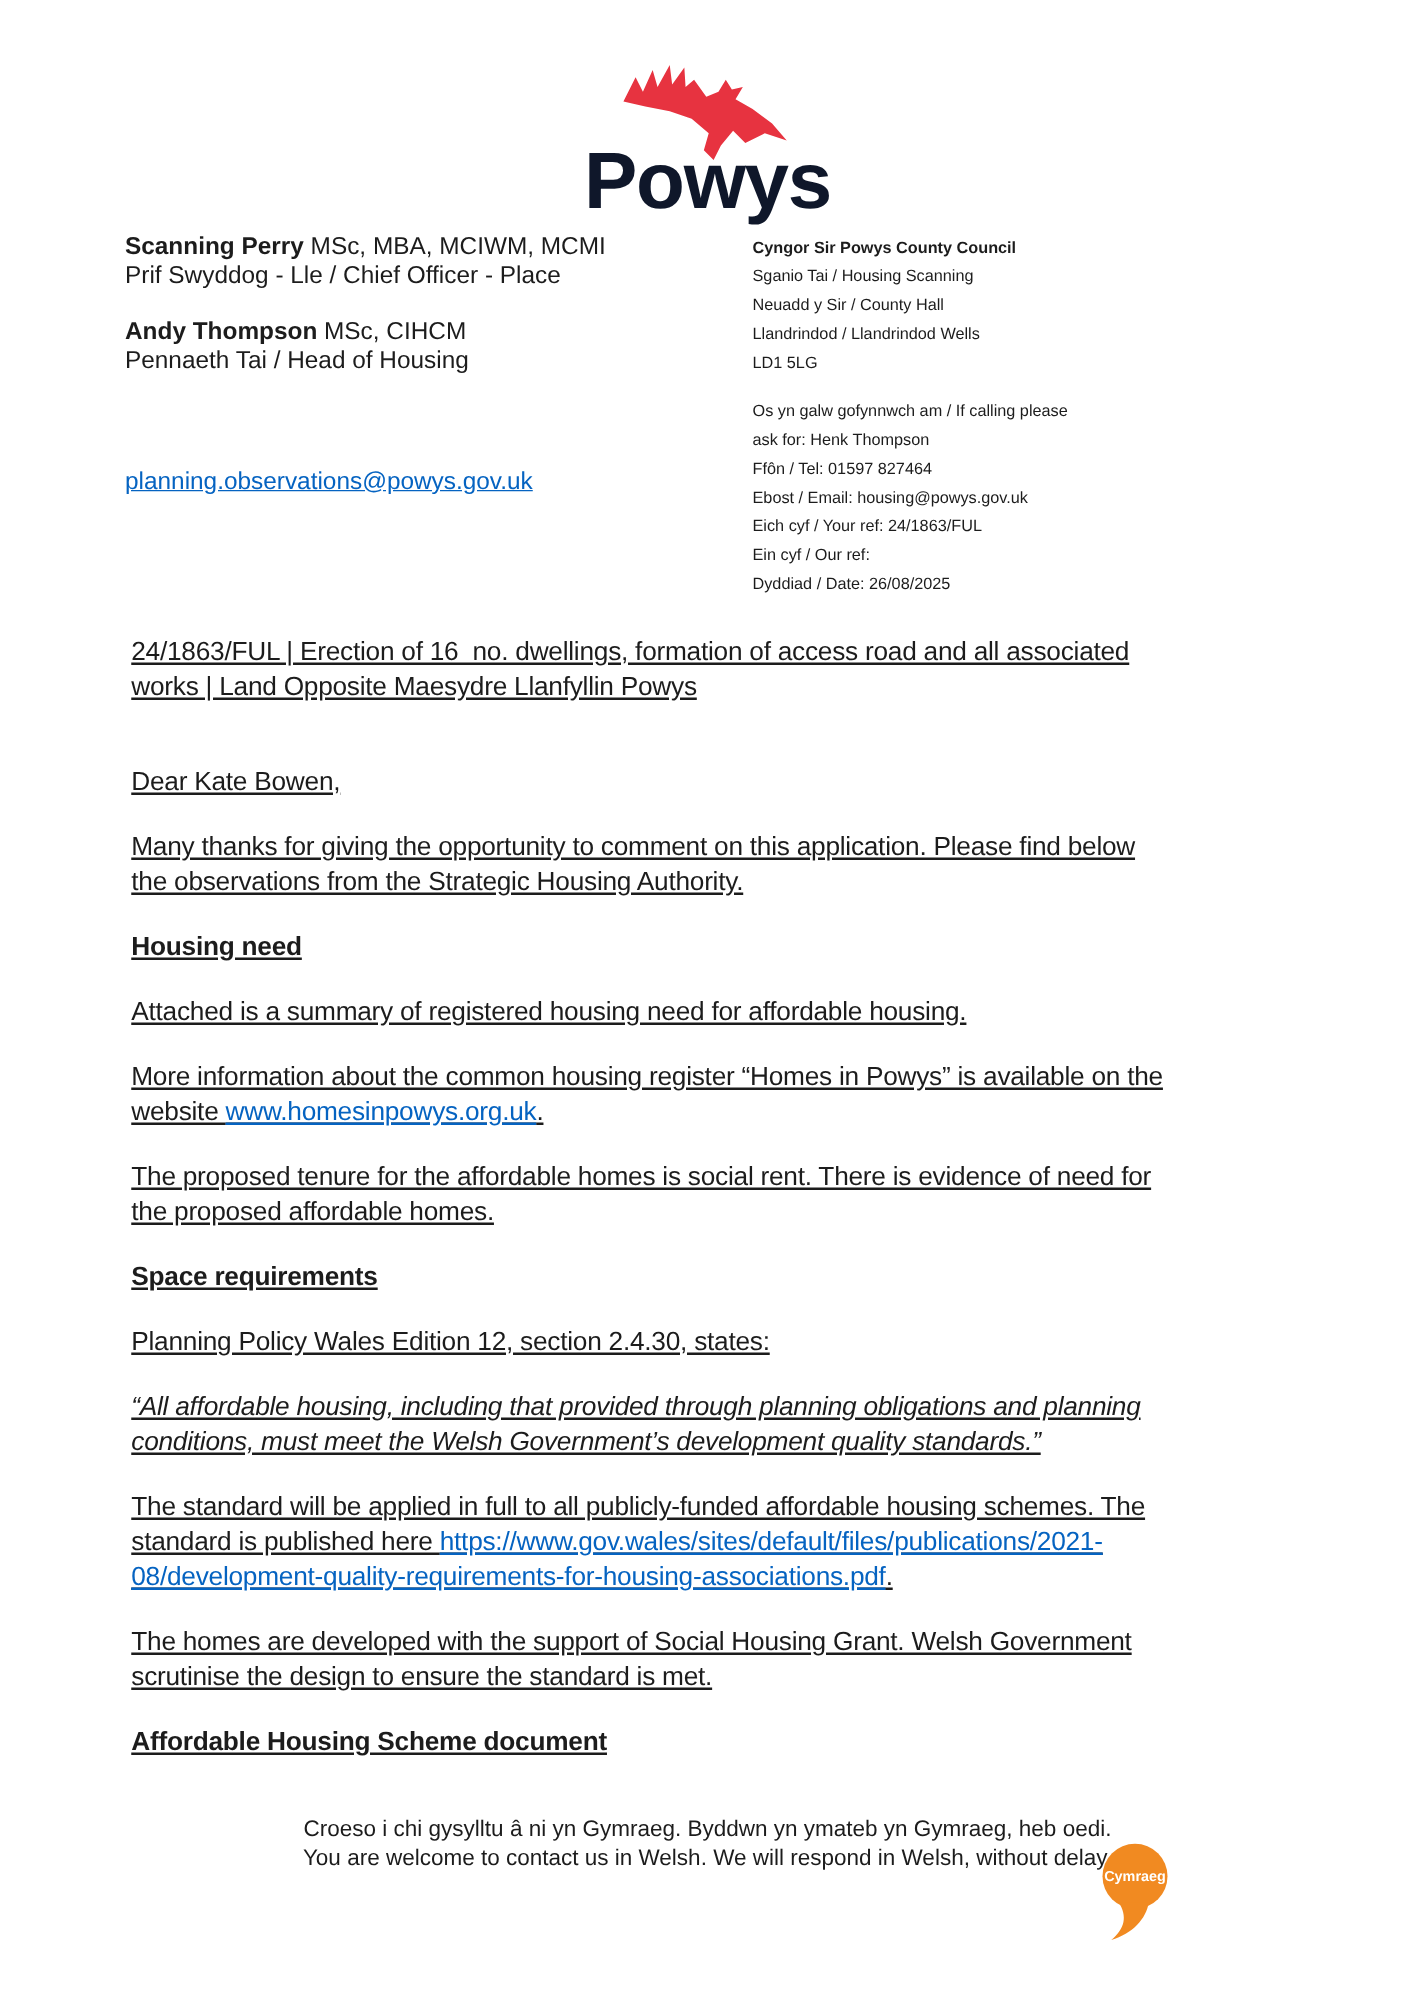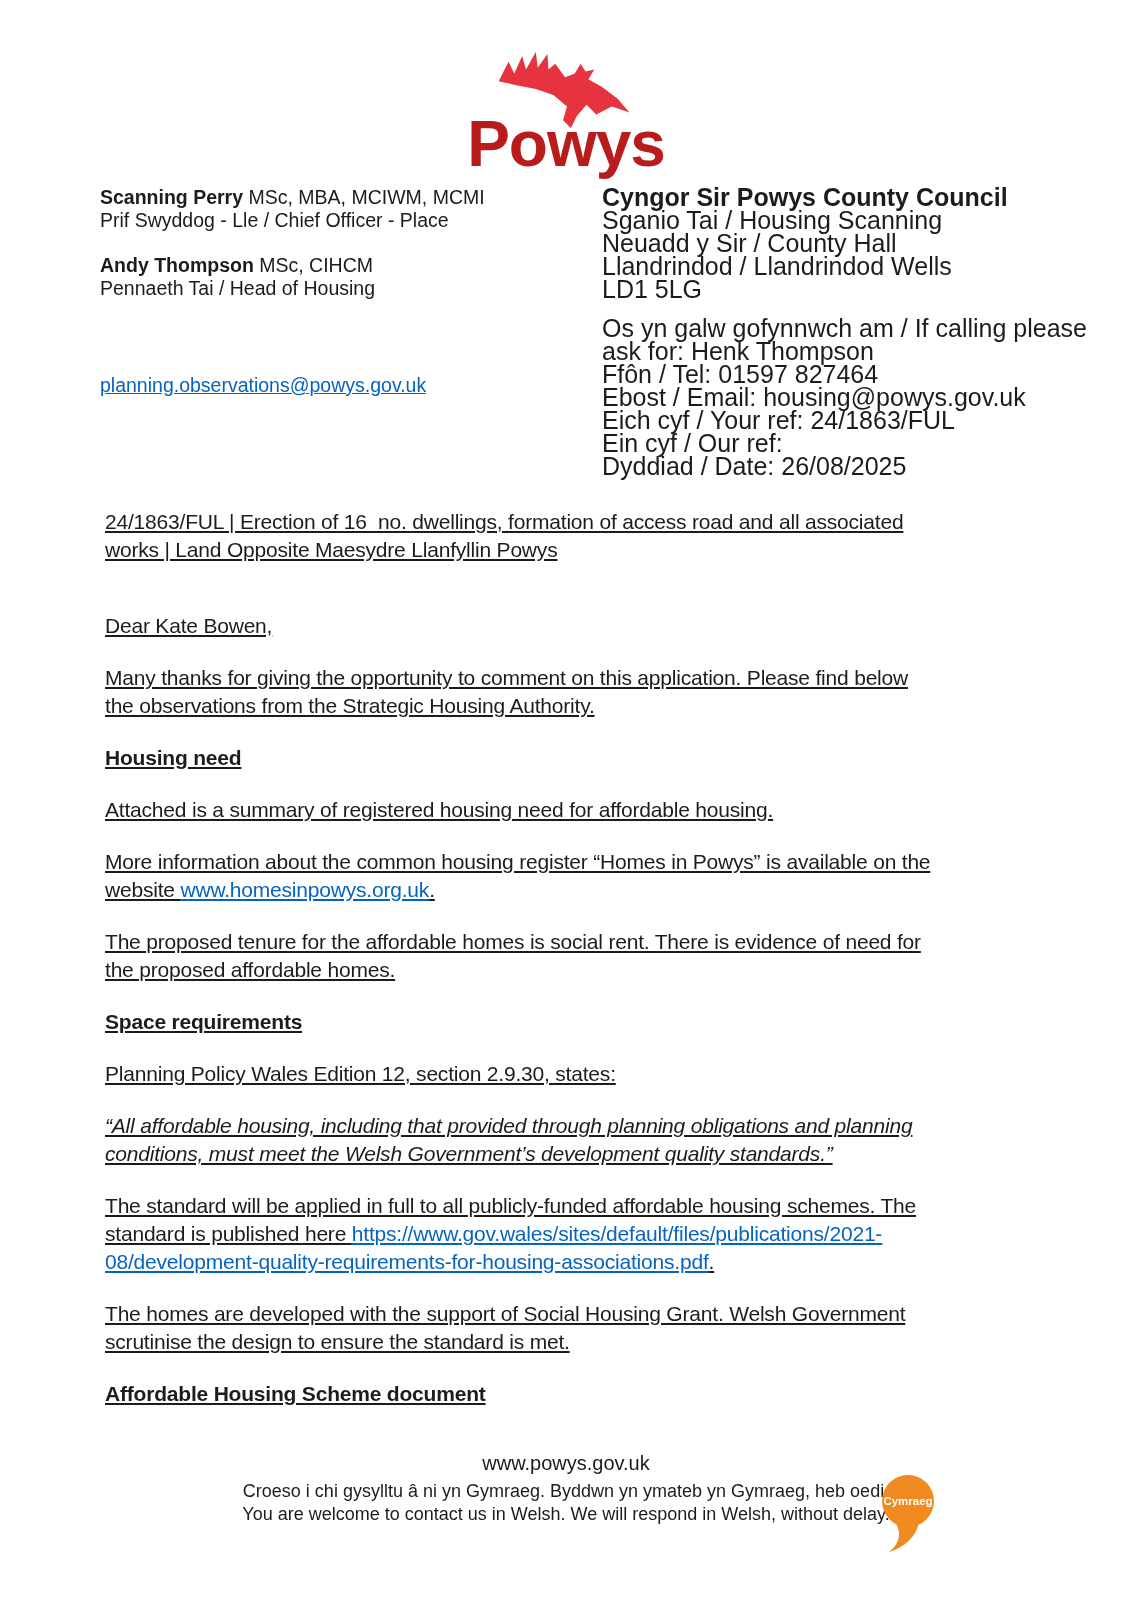--- a/index.html
+++ b/index.html
@@ -10,36 +10,36 @@
     background: #ffffff;
     font-family: "Liberation Sans", sans-serif;
     color: #1c1c1c;
     overflow: hidden;
   }
 
   
   .logo { position: absolute; top: 52px; left: 0; width: 100%; text-align: center; }
   .logo svg.kite { display: block; margin: 0 auto 0 96px; width: 150px; height: 78px; margin-left: auto; margin-right: auto; }
   .brand {
-    font-size: 64px; font-weight: bold; color: #b91c1c;
+    font-size: 64px; font-weight: bold; color: #0f172a;
     letter-spacing: -1px; line-height: 0.9; margin-top: -14px;
   }
 
   
   .col-left { position: absolute; left: 100px; top: 186px; font-size: 19.5px; line-height: 23px; width: 480px; }
   .officer-title { }
   .officer + .officer { margin-top: 22px; }
   .bold { font-weight: bold; }
 
   .email-link {
     position: absolute; left: 100px; top: 374px;
     font-size: 19.5px; color: #0563c1; text-decoration: underline;
   }
 
-  .col-right { position: absolute; left: 602px; top: 186px; font-size: 25px; line-height: 23px; width: 500px; }
+  .col-right { position: absolute; left: 602px; top: 186px; font-size: 13px; line-height: 23px; width: 500px; }
   .contact-block { margin-top: 16px; }
 
   
   .body-text { position: absolute; left: 105px; top: 508px; width: 950px; font-size: 21px; line-height: 28px; letter-spacing: -0.2px; }
   .body-text p, .body-text h3 { margin: 0 0 24px 0; white-space: pre-wrap; text-decoration: underline; }
   .body-text h3 { font-size: 21px; font-weight: bold; }
   .subject { margin-bottom: 48px !important; }
   .quote { font-style: italic; }
   .doc-link { color: #0563c1; text-decoration: underline; white-space: pre-wrap; }
 
@@ -99,34 +99,33 @@
 the observations from the Strategic Housing Authority.</p>
 
     <h3>Housing need</h3>
     <p>Attached is a summary of registered housing need for affordable housing.</p>
     <p><span>More information about the common housing register “Homes in Powys” is available on the
 website </span><a class="doc-link" href="#">www.homesinpowys.org.uk</a><span>.</span></p>
     <p>The proposed tenure for the affordable homes is social rent. There is evidence of need for
 the proposed affordable homes.</p>
 
     <h3>Space requirements</h3>
-    <p>Planning Policy Wales Edition 12, section 2.9.30, states:</p>
+    <p>Planning Policy Wales Edition 12, section 2.4.30, states:</p>
     <p class="quote">“All affordable housing, including that provided through planning obligations and planning
 conditions, must meet the Welsh Government’s development quality standards.”</p>
     <p><span>The standard will be applied in full to all publicly-funded affordable housing schemes. The
 standard is published here </span><a class="doc-link" href="#">https://www.gov.wales/sites/default/files/publications/2021-
 08/development-quality-requirements-for-housing-associations.pdf</a><span>.</span></p>
     <p>The homes are developed with the support of Social Housing Grant. Welsh Government
 scrutinise the design to ensure the standard is met.</p>
 
     <h3>Affordable Housing Scheme document</h3>
   </main>
 
   <footer class="footer">
-    <div class="site">www.powys.gov.uk</div>
     <div class="fline">Croeso i chi gysylltu â ni yn Gymraeg. Byddwn yn ymateb yn Gymraeg, heb oedi.</div>
     <div class="fline">You are welcome to contact us in Welsh. We will respond in Welsh, without delay.</div>
   </footer>
 
   <svg class="bubble" viewBox="0 0 64 86" aria-hidden="true">
     <circle cx="32" cy="27" r="26" fill="#f18a21"></circle>
     <path d="M19,48 C26,59 24,69 13,78 C30,73 41,61 43,48 Z" fill="#f18a21"></path>
     <text x="32" y="31" text-anchor="middle" font-family="Liberation Sans, sans-serif" font-size="11.5" font-weight="bold" fill="#ffffff">Cymraeg</text>
   </svg>
 

